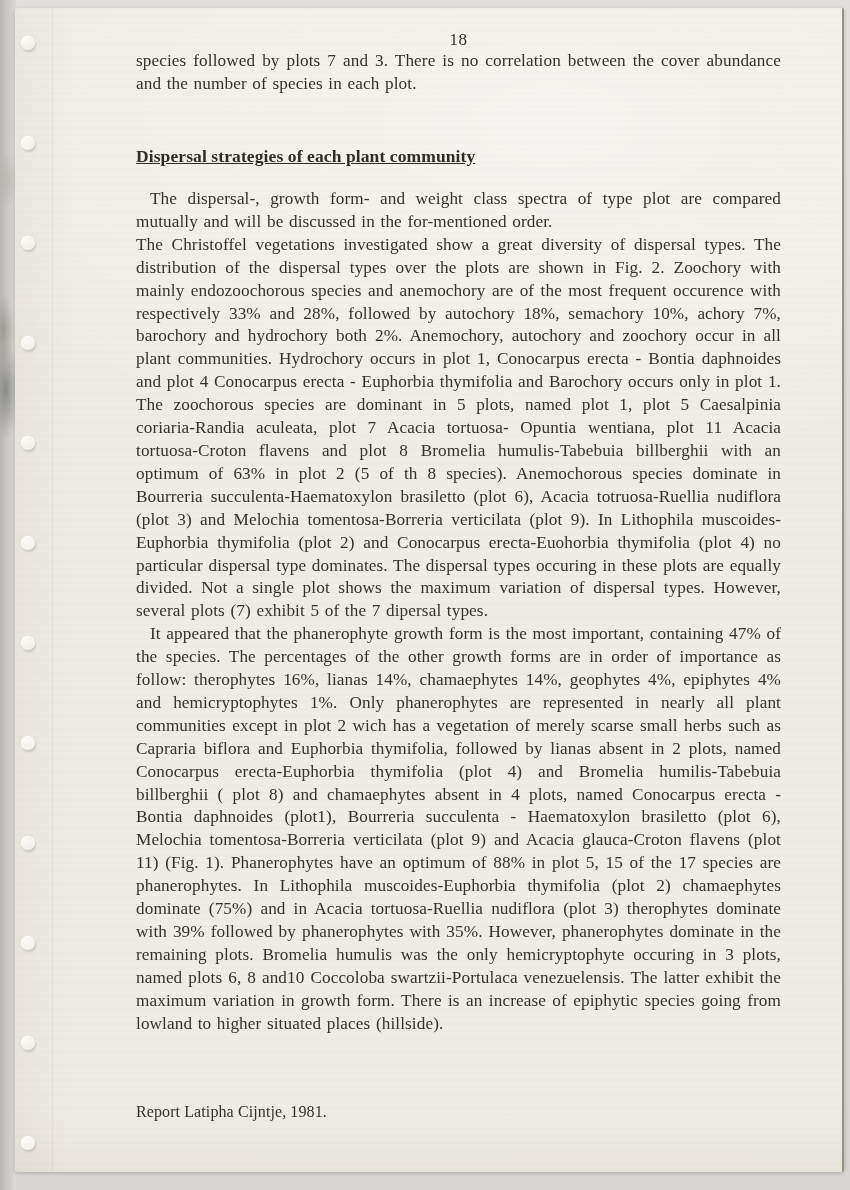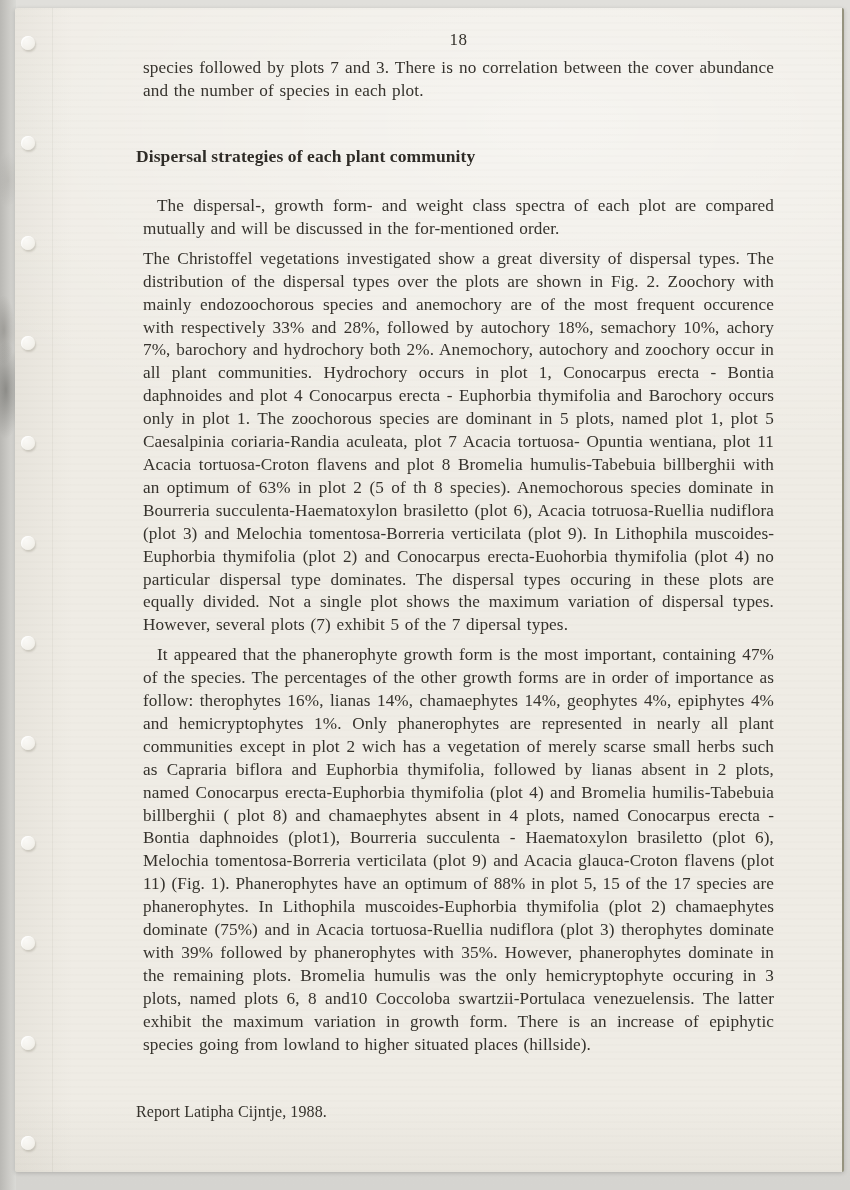--- a/index.html
+++ b/index.html
@@ -55,36 +55,37 @@
     color: #35322c;
   }
 
   .page-number {
     position: absolute; top: 22px; left: 0; width: 100%;
     text-align: center;
     font-size: 17px; letter-spacing: 0.5px;
   }
 
   .para {
-    margin: 7px;
+    margin: 0;
     font-size: 17.2px;
     line-height: 22.9px;
     text-align: justify;
     letter-spacing: 0.1px;
     word-spacing: 1.2px;
   }
   .para.indent { text-indent: 14px; }
   .sp-italic { }
 
   .intro-block    { position: absolute; top: 42px;  left: 0; width: 100%; }
   .section-heading {
     position: absolute; top: 138px; left: 0; width: 100%;
     margin: 0;
     font-size: 17.5px; font-weight: 700; color: #2f2c27;
     letter-spacing: 0.1px;
+    text-decoration: underline;
   }
   .body-block     { position: absolute; top: 180px; left: 0; width: 100%; }
 
   .footer-note {
     position: absolute; top: 1095px; left: 0; width: 100%;
     font-size: 16px; letter-spacing: 0.1px;
   }
 </style>
 </head>
 <body>
@@ -111,20 +112,20 @@
   <div class="content">
     <div class="page-number">18</div>
 
     <div class="intro-block">
         <p class="para"><span>species followed by plots 7 and 3. There is no correlation between the cover abundance and the number of species in each plot.</span></p>
       </div>
 
     <h2 class="section-heading">Dispersal strategies of each plant community</h2>
 
     <div class="body-block">
-        <p class="para indent"><span>The  dispersal-, growth form- and weight class spectra of each plot are compared mutually and will be discussed in the for-mentioned order.</span></p>
+        <p class="para indent"><span>The  dispersal-, growth form- and weight class spectra of type plot are compared mutually and will be discussed in the for-mentioned order.</span></p>
         <p class="para"><span>The Christoffel vegetations investigated show a great diversity of dispersal types. The distribution of the dispersal types over the plots are shown in Fig. 2. Zoochory with mainly endozoochorous species and anemochory are of the most frequent occurence with respectively 33% and 28%, followed by autochory 18%, semachory 10%, achory 7%, barochory and hydrochory both 2%. Anemochory, autochory and zoochory occur in all plant communities. Hydrochory occurs in plot 1, </span><span class="sp-italic">Conocarpus erecta - Bontia daphnoides</span><span> and plot 4 </span><span class="sp-italic">Conocarpus erecta - Euphorbia thymifolia</span><span> and Barochory occurs only in plot 1. The zoochorous species are dominant in 5 plots, named plot 1, plot 5 </span><span class="sp-italic">Caesalpinia coriaria-Randia aculeata</span><span>, plot 7 </span><span class="sp-italic">Acacia tortuosa- Opuntia wentiana</span><span>, plot 11 </span><span class="sp-italic">Acacia tortuosa-Croton flavens</span><span> and plot 8 </span><span class="sp-italic">Bromelia humulis-Tabebuia billberghii</span><span> with an optimum of 63% in plot 2 (5 of th 8 species). Anemochorous species dominate in </span><span class="sp-italic">Bourreria succulenta-Haematoxylon brasiletto</span><span> (plot 6), </span><span class="sp-italic">Acacia totruosa-Ruellia nudiflora</span><span> (plot 3)  and </span><span class="sp-italic">Melochia tomentosa-Borreria verticilata</span><span> (plot 9). In </span><span class="sp-italic">Lithophila muscoides-Euphorbia thymifolia</span><span> (plot 2) and </span><span class="sp-italic">Conocarpus erecta-Euohorbia thymifolia</span><span> (plot 4)  no particular dispersal type dominates. The dispersal types occuring in these plots are equally divided. Not a single plot shows the maximum variation of dispersal types. However, several plots (7) exhibit 5 of the 7 dipersal types.</span></p>
         <p class="para indent"><span>It appeared that the phanerophyte growth form is the most important, containing 47% of the species. The percentages of the other growth forms are in order of importance as follow: therophytes 16%, lianas 14%, chamaephytes 14%, geophytes 4%, epiphytes 4%  and hemicryptophytes 1%. Only phanerophytes are represented in nearly all plant communities except in plot 2 wich has a vegetation of merely scarse small herbs such as </span><span class="sp-italic">Capraria biflora</span><span> and </span><span class="sp-italic">Euphorbia thymifolia</span><span>, followed by lianas absent in 2 plots, named </span><span class="sp-italic">Conocarpus erecta-Euphorbia thymifolia</span><span> (plot 4) and </span><span class="sp-italic">Bromelia humilis-Tabebuia billberghii</span><span> ( plot 8) and chamaephytes absent in 4 plots, named </span><span class="sp-italic">Conocarpus erecta - Bontia daphnoides</span><span> (plot1), </span><span class="sp-italic">Bourreria  succulenta - Haematoxylon  brasiletto</span><span> (plot 6), </span><span class="sp-italic">Melochia tomentosa-Borreria verticilata</span><span> (plot 9) and </span><span class="sp-italic">Acacia glauca-Croton flavens</span><span> (plot 11) (Fig. 1). Phanerophytes have an optimum of 88% in plot 5, 15 of the 17 species are phanerophytes. In </span><span class="sp-italic">Lithophila muscoides-Euphorbia thymifolia</span><span> (plot 2) chamaephytes dominate (75%) and in </span><span class="sp-italic">Acacia tortuosa-Ruellia nudiflora</span><span> (plot 3) therophytes dominate with 39% followed by phanerophytes with 35%. However, phanerophytes dominate in the remaining plots. </span><span class="sp-italic">Bromelia humulis</span><span> was the only hemicryptophyte occuring in 3 plots, named plots 6, 8 and10 </span><span class="sp-italic">Coccoloba swartzii-Portulaca venezuelensis</span><span>. The latter exhibit the maximum variation in growth form. There is an increase of epiphytic species going from lowland to higher situated places (hillside).</span></p>
       </div>
 
-    <div class="footer-note">Report Latipha Cijntje, 1988.</div>
+    <div class="footer-note">Report Latipha Cijntje, 1981.</div>
   </div>
 </div>
 
 </body></html>

